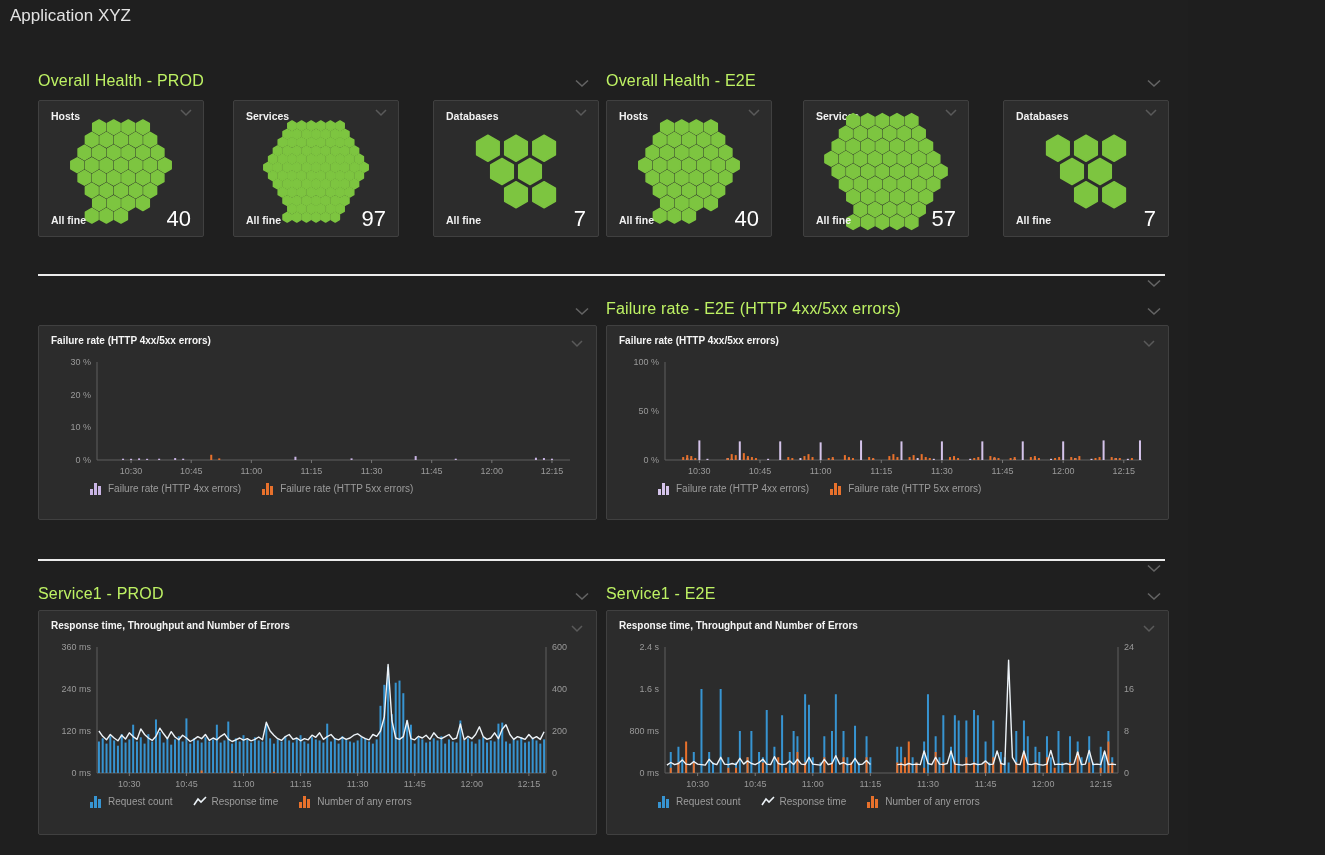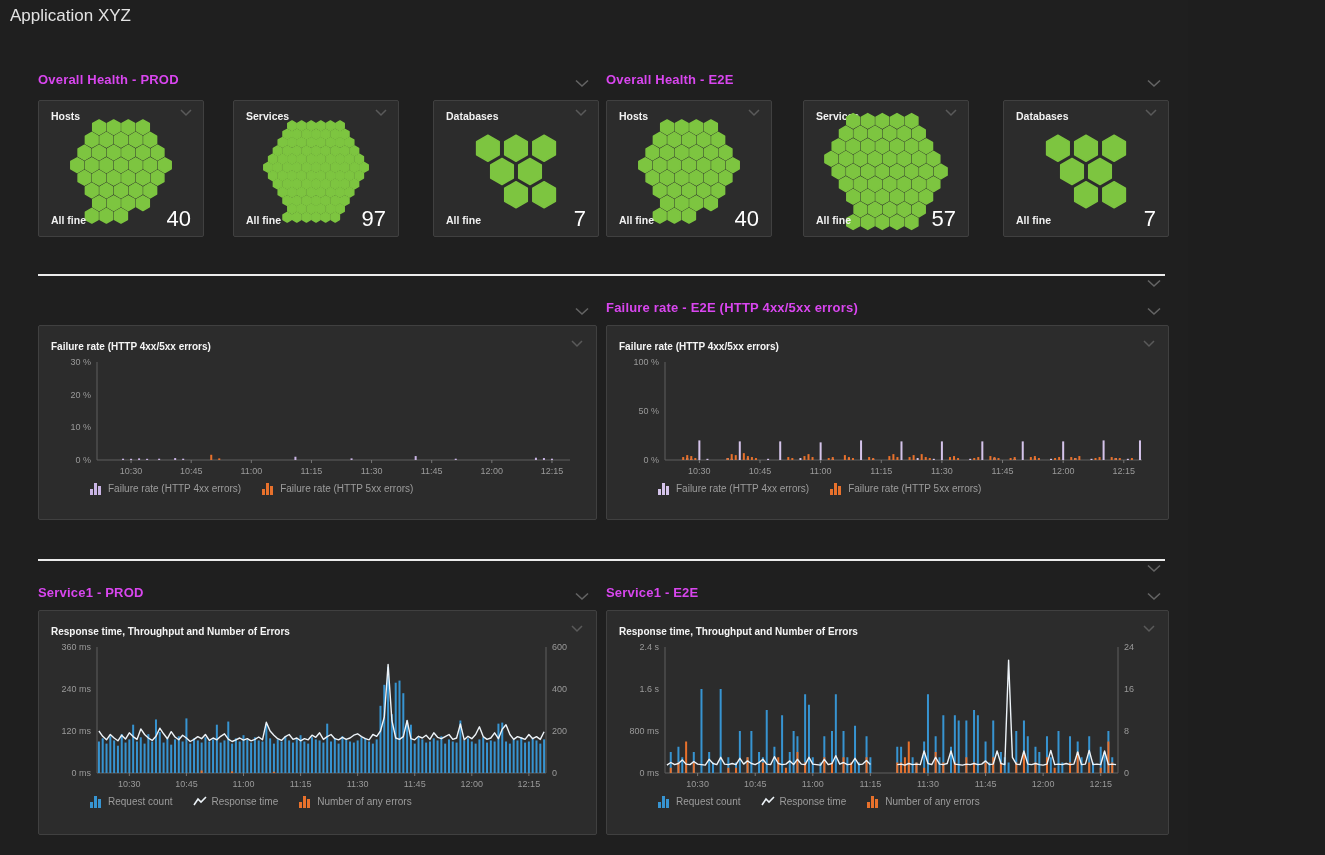--- a/index.html
+++ b/index.html
@@ -2,21 +2,21 @@
 <html><head>
 <meta charset="utf-8">
 <style>
   * { box-sizing: border-box; margin: 0; padding: 0; }
   html,body { background:#1e1e1e; }
   body { font-family:"Liberation Sans", sans-serif; }
   #page { position:relative; width:1188px; height:855px; background:#1f1f1f; overflow:hidden; color:#fff; }
 
   .page-title { position:absolute; left:10px; top:6px; font-size:17px; font-weight:400; color:#e2e2e2; }
 
-  .section-heading { position:absolute; font-size:13px; font-weight:bold; color:#d946ef; letter-spacing:.2px; }
+  .section-heading { position:absolute; font-size:16px; font-weight:normal; color:#bef264; letter-spacing:.2px; }
   .chev { position:absolute; width:16px; height:9px; cursor:pointer; }
   .chev svg { display:block; }
 
   .tile { position:absolute; background:#2c2c2c; border:1px solid #404040; border-radius:2px; }
 
   
   .health-label { position:absolute; left:12px; top:9px; font-size:10.5px; font-weight:bold; color:#f2f2f2; }
   .tile-chev { position:absolute; right:8px; top:8px; }
   .hive { position:absolute; left:12px; right:12px; top:22px; bottom:16px; overflow:visible; }
   .hive svg { overflow:visible; }
@@ -27,21 +27,21 @@
   .problems-label-row { position:absolute; left:12px; top:10px; right:26px; display:flex; align-items:center; }
   .problems-label { font-size:15px; font-weight:bold; color:#f2f2f2; }
   .problems-underline { display:inline-block; width:22px; height:1px; background:#525252; margin-left:9px; }
   .problems-value { position:absolute; right:14px; bottom:6px; font-size:30px; font-weight:300; color:#f5f5f5; }
 
   
   .divider { position:absolute; height:2px; background:#ebebeb; }
 
   
   .chart-tile { display:flex; flex-direction:column; padding:9px 12px 4px 12px; }
-  .chart-title-row { display:flex; align-items:flex-end; }
+  .chart-title-row { display:flex; align-items:flex-start; }
   .chart-title { font-size:10px; font-weight:bold; color:#f5f5f5; flex:1; }
   .chart-title-row .tchev { margin-top:-1px; cursor:pointer; }
   .plot { width:100%; display:block; overflow:visible; }
   .plot-failure { height:130px; }
   .plot-service { height:158px; }
   .plot text { font-family:"Liberation Sans", sans-serif; }
   .legend { display:flex; align-items:center; gap:20px; margin-left:38px; margin-top:0; }
   .legend-item { display:inline-flex; align-items:center; gap:5px; font-size:10px; color:#9c9c9c; cursor:pointer; }
   .legend-icon { flex:0 0 auto; }
 </style>

